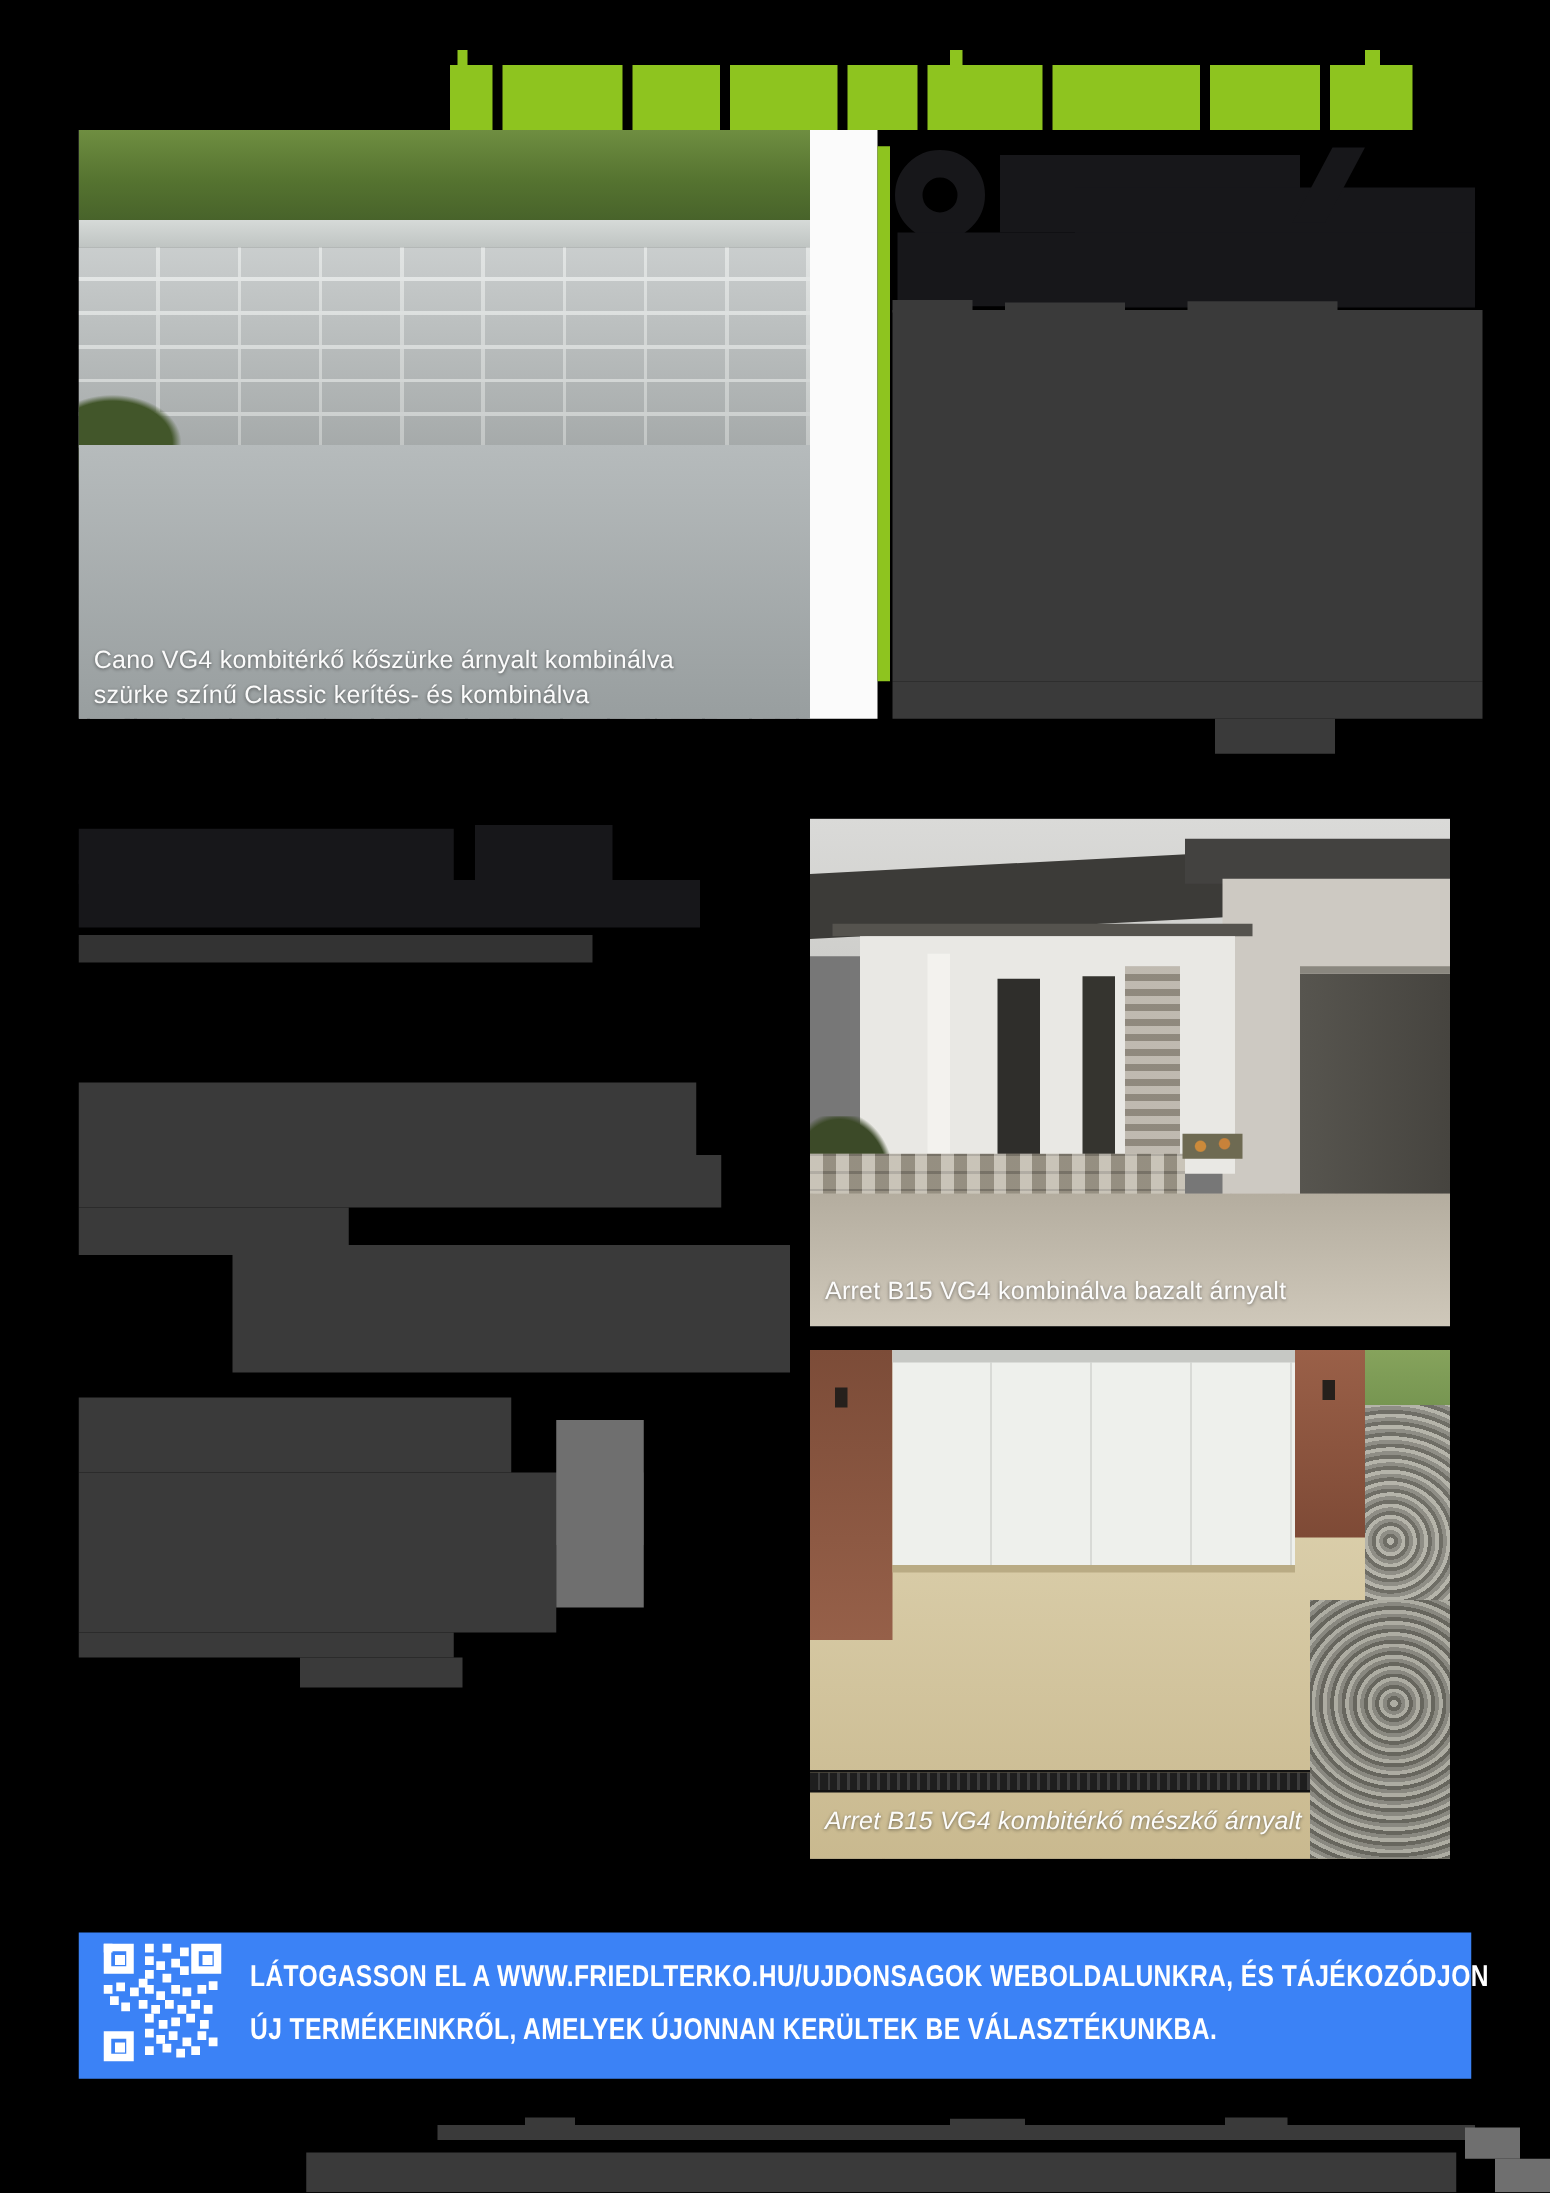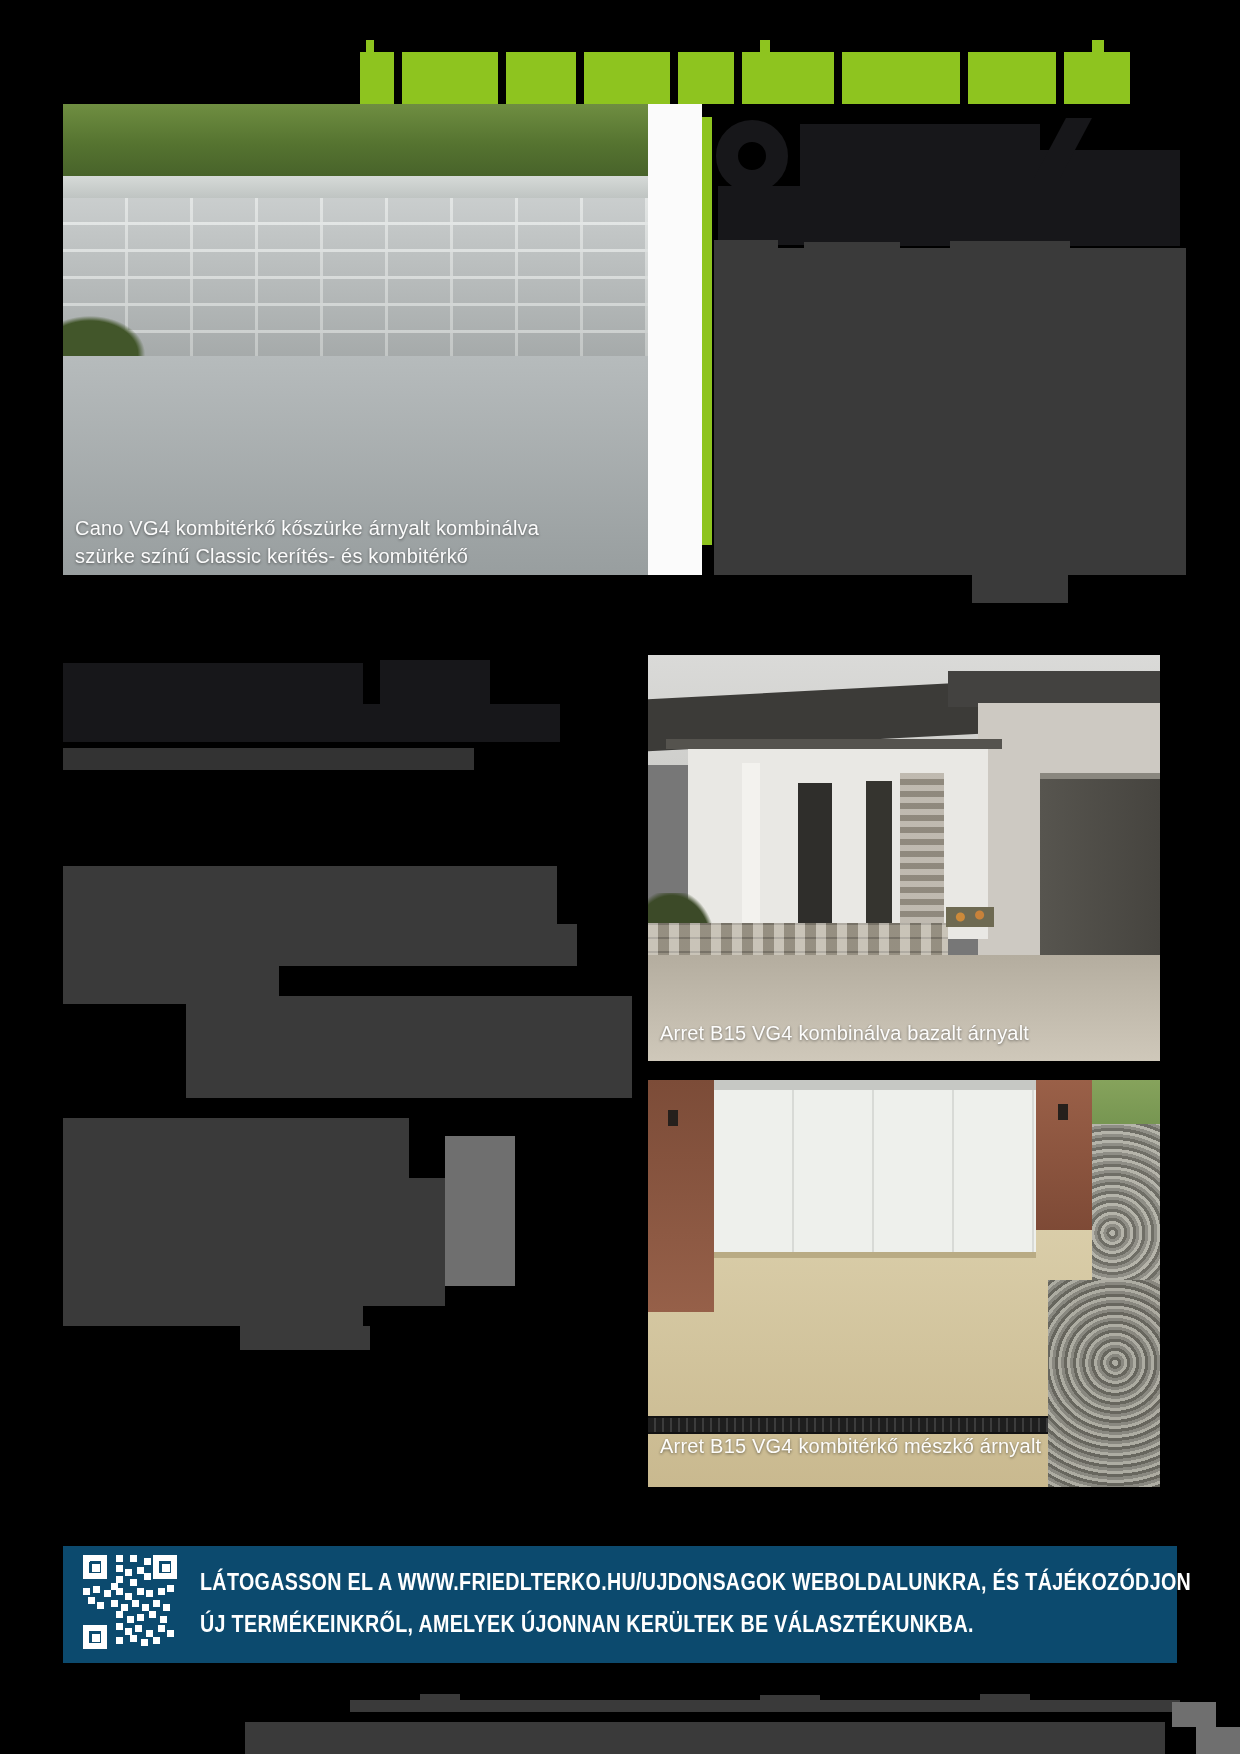--- a/index.html
+++ b/index.html
@@ -121,21 +121,21 @@
   </div>
 
   <div class="photo" style="left:63px;top:104px;width:585px;height:471px;">
     <div class="layer p1-hedge"></div>
     <div class="layer p1-coping"></div>
     <div class="layer p1-wall"></div>
     <div class="layer p1-ivy"></div>
     <div class="layer p1-paving"></div>
     <div class="cap" style="left:12px;top:410px;">
       <div>Cano VG4 kombitérkő kőszürke árnyalt kombinálva</div>
-      <div>szürke színű Classic kerítés- és kombitérkő</div>
+      <div>szürke színű Classic kerítés- és kombinálva</div>
     </div>
   </div>
 
   <div class="abs" style="left:648px;top:104px;width:54px;height:471px;background:#fbfbfb;"></div>
   <div class="abs grn" style="left:702px;top:117px;width:10px;height:428px;"></div>
 
   <div>
     <div class="abs" style="left:716px;top:120px;width:72px;height:72px;border:22px solid #17171a;border-radius:50%;box-sizing:border-box;"></div>
     <div class="abs rdd" style="left:800px;top:124px;width:240px;height:62px;"></div>
     <div class="abs rdd" style="left:860px;top:150px;width:320px;height:96px;"></div>
@@ -197,26 +197,26 @@
     <div class="layer p3-wallL"></div>
     <div class="layer p3-door"></div>
     <div class="layer p3-doorshadow"></div>
     <div class="layer p3-pillarR"></div>
     <div class="layer p3-lawn"></div>
     <div class="layer p3-gabion1"></div>
     <div class="layer p3-gabion2"></div>
     <div class="layer p3-drain"></div>
     <div class="layer p3-lamp" style="left:20px;top:30px;"></div>
     <div class="layer p3-lamp" style="left:410px;top:24px;"></div>
-    <div class="cap" style="left:12px;bottom:27px;">
+    <div class="cap" style="left:12px;bottom:16px;font-style:italic;">
       <div>Arret B15 VG4 kombitérkő mészkő árnyalt</div>
     </div>
   </div>
 
-  <div id="banner" style="background:#0c4a6e;">
+  <div id="banner" style="background:#3b82f6;">
     <div class="qr">
       <div class="qr-modules"></div>
       <div class="qr-finder" style="left:0;top:0;">
           <div class="qr-dot" style="left:3px;top:3px;"></div>
         </div>
       <div class="qr-finder" style="right:0;top:0;">
           <div class="qr-dot" style="left:3px;top:3px;"></div>
         </div>
       <div class="qr-finder" style="left:0;bottom:0;">
           <div class="qr-dot" style="left:3px;top:3px;"></div>

